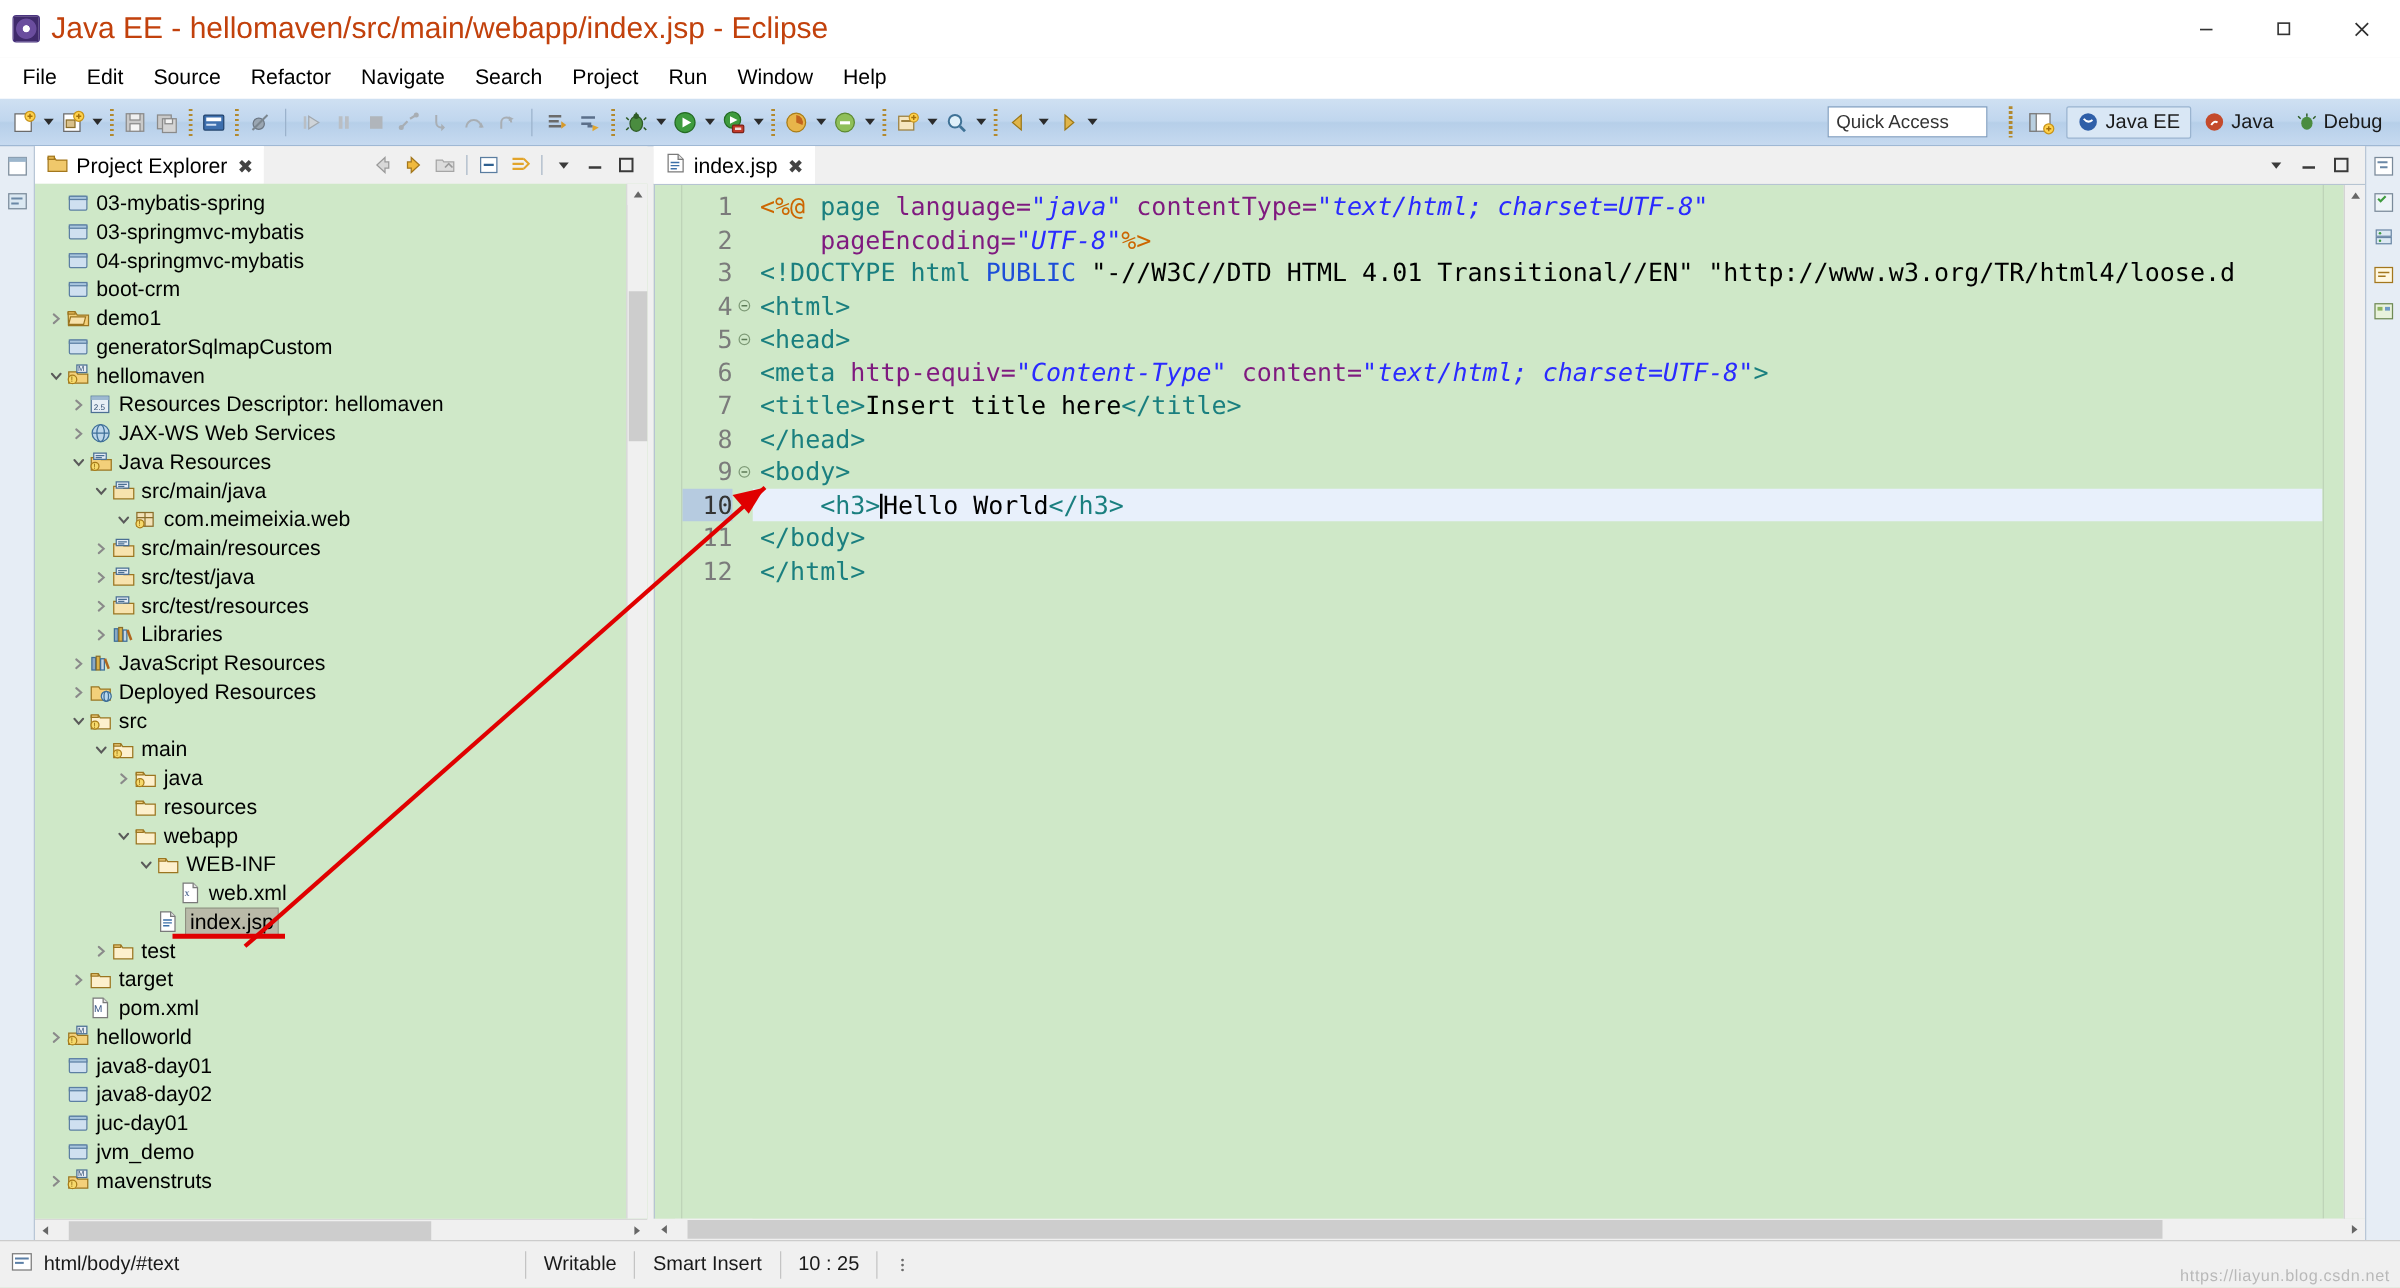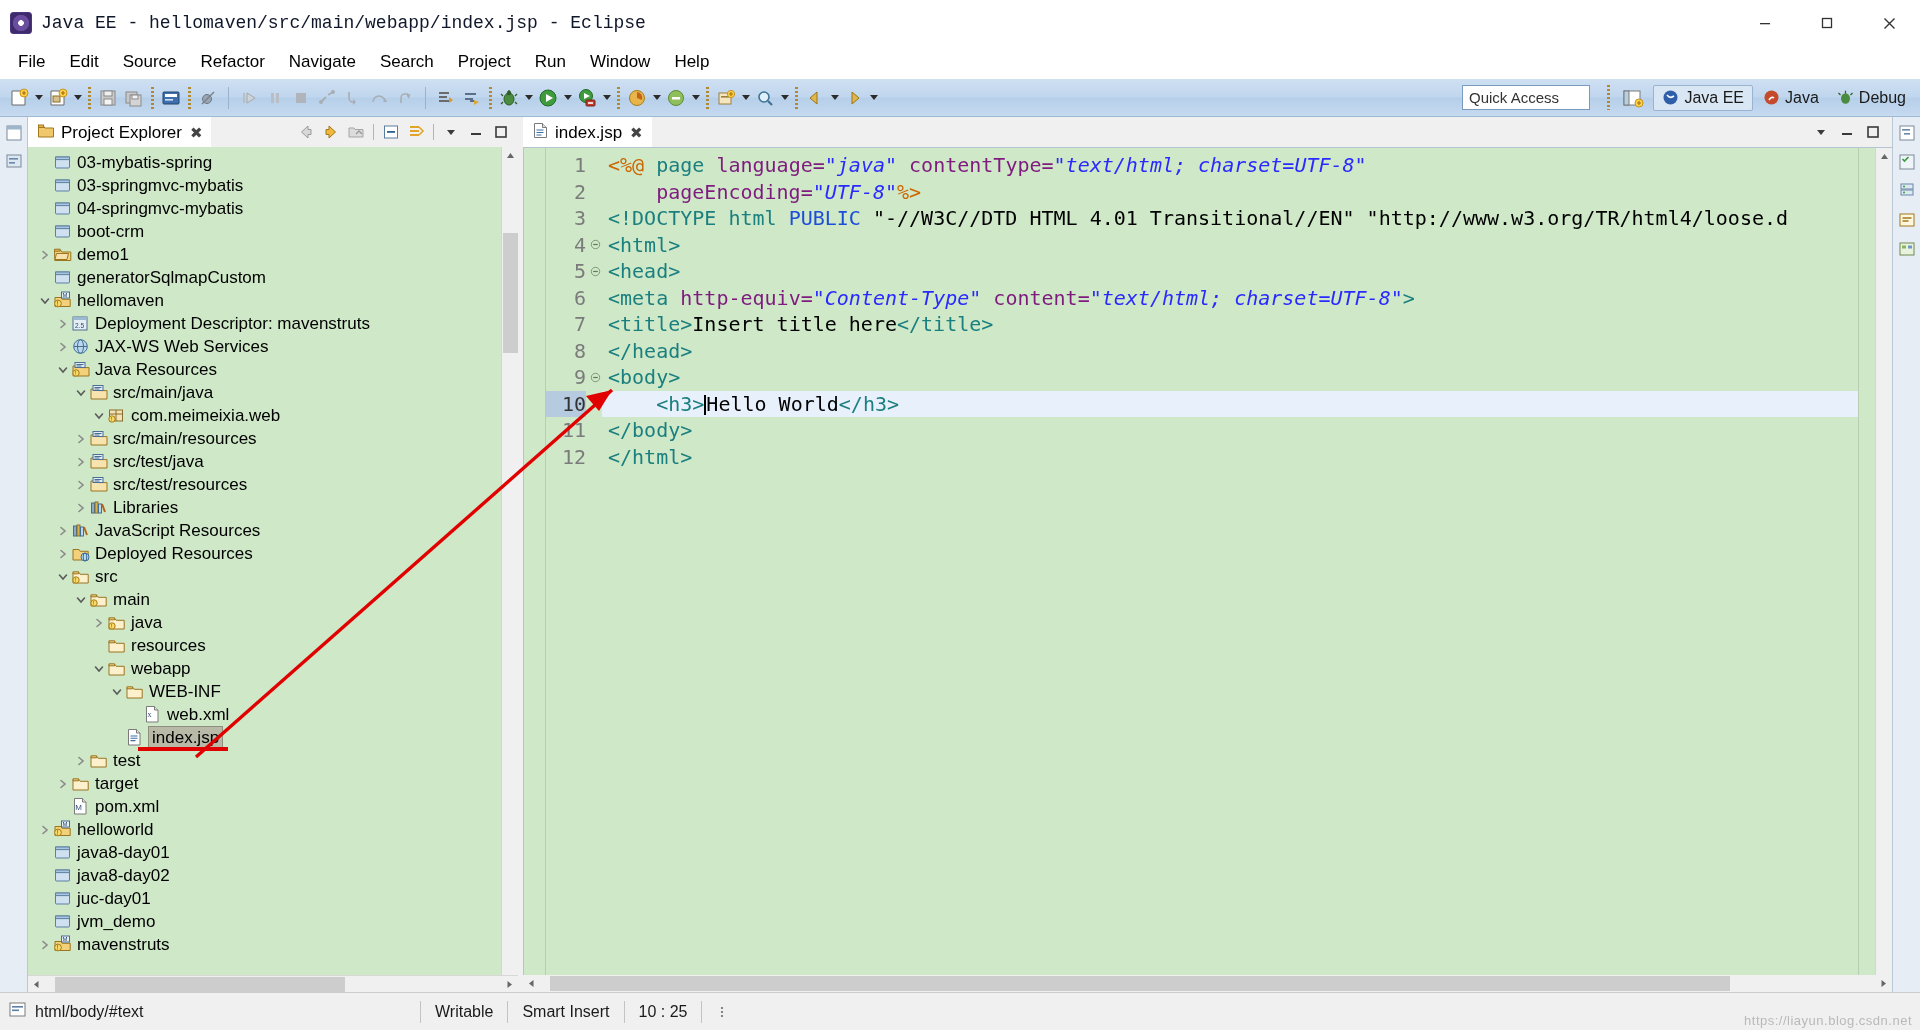--- a/index.html
+++ b/index.html
@@ -19,21 +19,21 @@
     background:#ffffff;
     display:flex; align-items:center;
     padding-left:10px;
     position:relative;
   }
   .app-icon {
     width:22px;height:22px;margin-right:9px;
     background:radial-gradient(circle at 50% 50%, #ffffff 0 18%, #6a4d9e 22% 55%, #3f2a6b 60% 100%);
     border:1px solid #4b3580; border-radius:3px;
   }
-  .title-text { font-size:18px; color:#0f172a; white-space:nowrap;font-family:Liberation Mono, monospace; }
+  .title-text { font-size:24px; color:#c2410c; white-space:nowrap; }
   .win-btns { position:absolute; right:0; top:0; height:46px; display:flex; }
   .win-btn { width:62px;height:46px;display:flex;align-items:center;justify-content:center;color:#333; }
   .win-btn svg { display:block; }
 
   
   .menubar {
     height:33px; background:#ffffff;
     display:flex; align-items:center;
     padding-left:6px; gap:0;
     border-bottom:1px solid #ffffff;
@@ -671,21 +671,21 @@
                 <path d="M4 2.5 L8 6 L4 9.5" stroke="#8a8a8a" stroke-width="1.6" fill="none" stroke-linecap="round"></path>
               </svg>
             </span>
             <span class="node-ico">
               <svg width="19" height="19" viewBox="0 0 19 19">
                 <rect x="2" y="3" width="14" height="13" fill="#e6eef5" stroke="#4b6f93"></rect>
                 <rect x="2" y="3" width="14" height="3" fill="#9db9d1"></rect>
                 <text x="4" y="14" font-size="6.5" fill="#2b4a6f" font-family="sans-serif">2.5</text>
               </svg>
             </span>
-            <span class="label">Deployment Descriptor: mavenstruts</span>
+            <span class="label">Resources Descriptor: hellomaven</span>
           </div>
           <div class="row">
             <span class="twisty" style="margin-left: 28px;">
               <svg width="12" height="12" viewBox="0 0 12 12">
                 <path d="M4 2.5 L8 6 L4 9.5" stroke="#8a8a8a" stroke-width="1.6" fill="none" stroke-linecap="round"></path>
               </svg>
             </span>
             <span class="node-ico">
               <svg width="19" height="19" viewBox="0 0 19 19">
                 <circle cx="9.5" cy="9.5" r="6.8" fill="#bcd6ea" stroke="#3e6f98"></circle>

